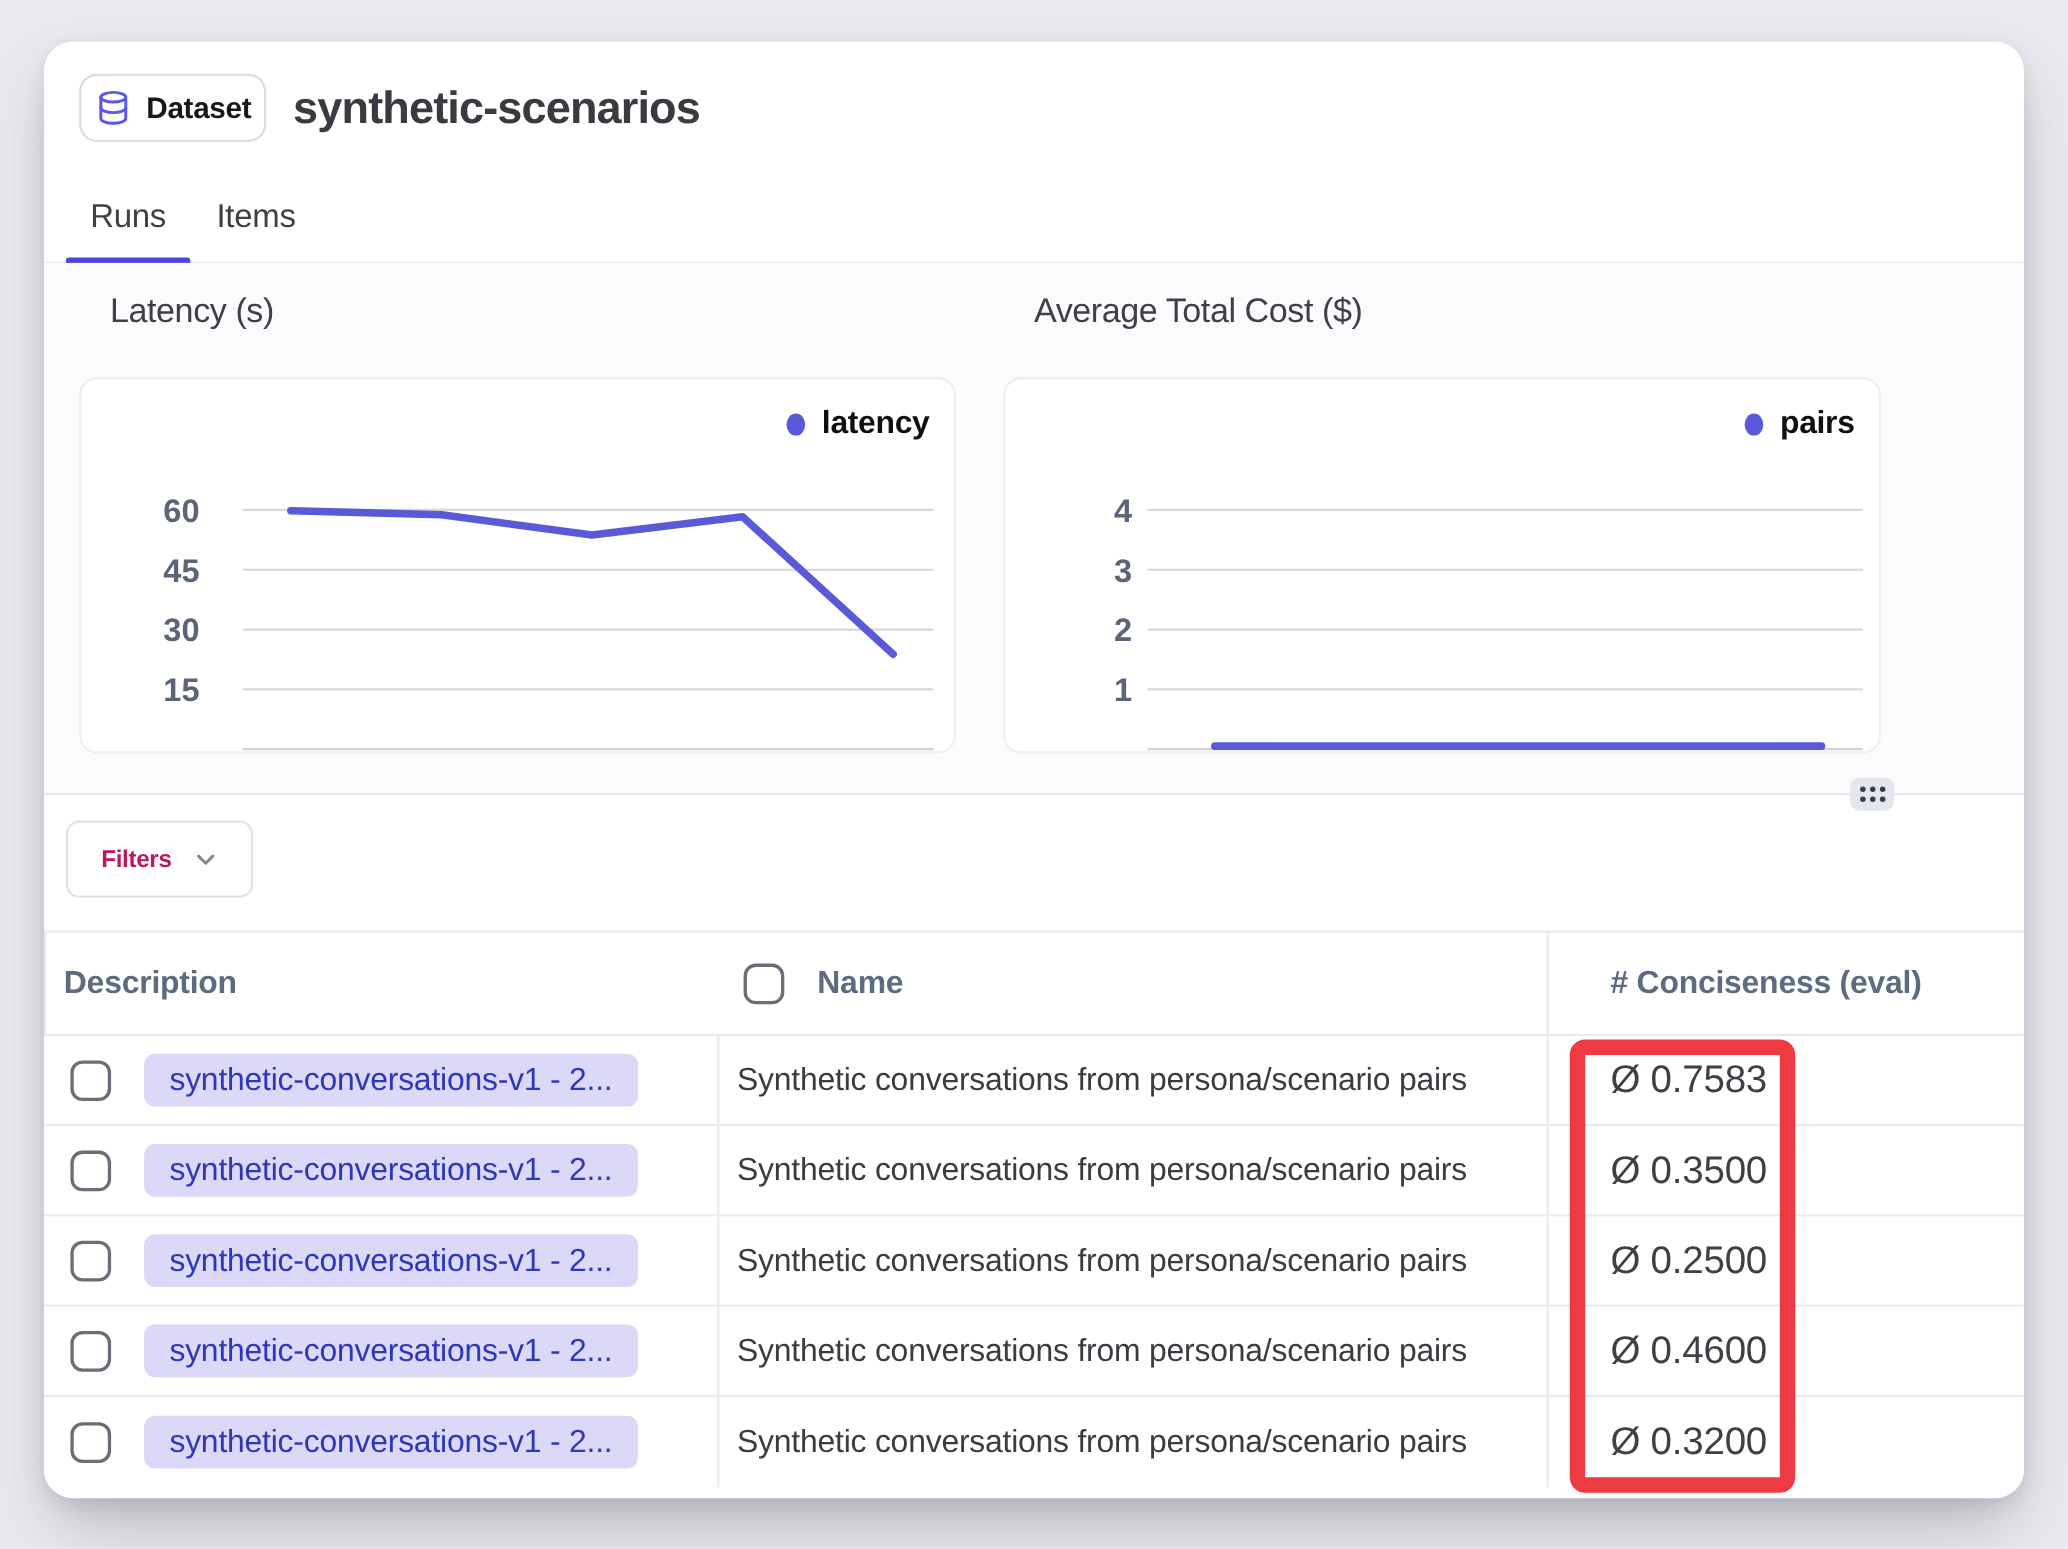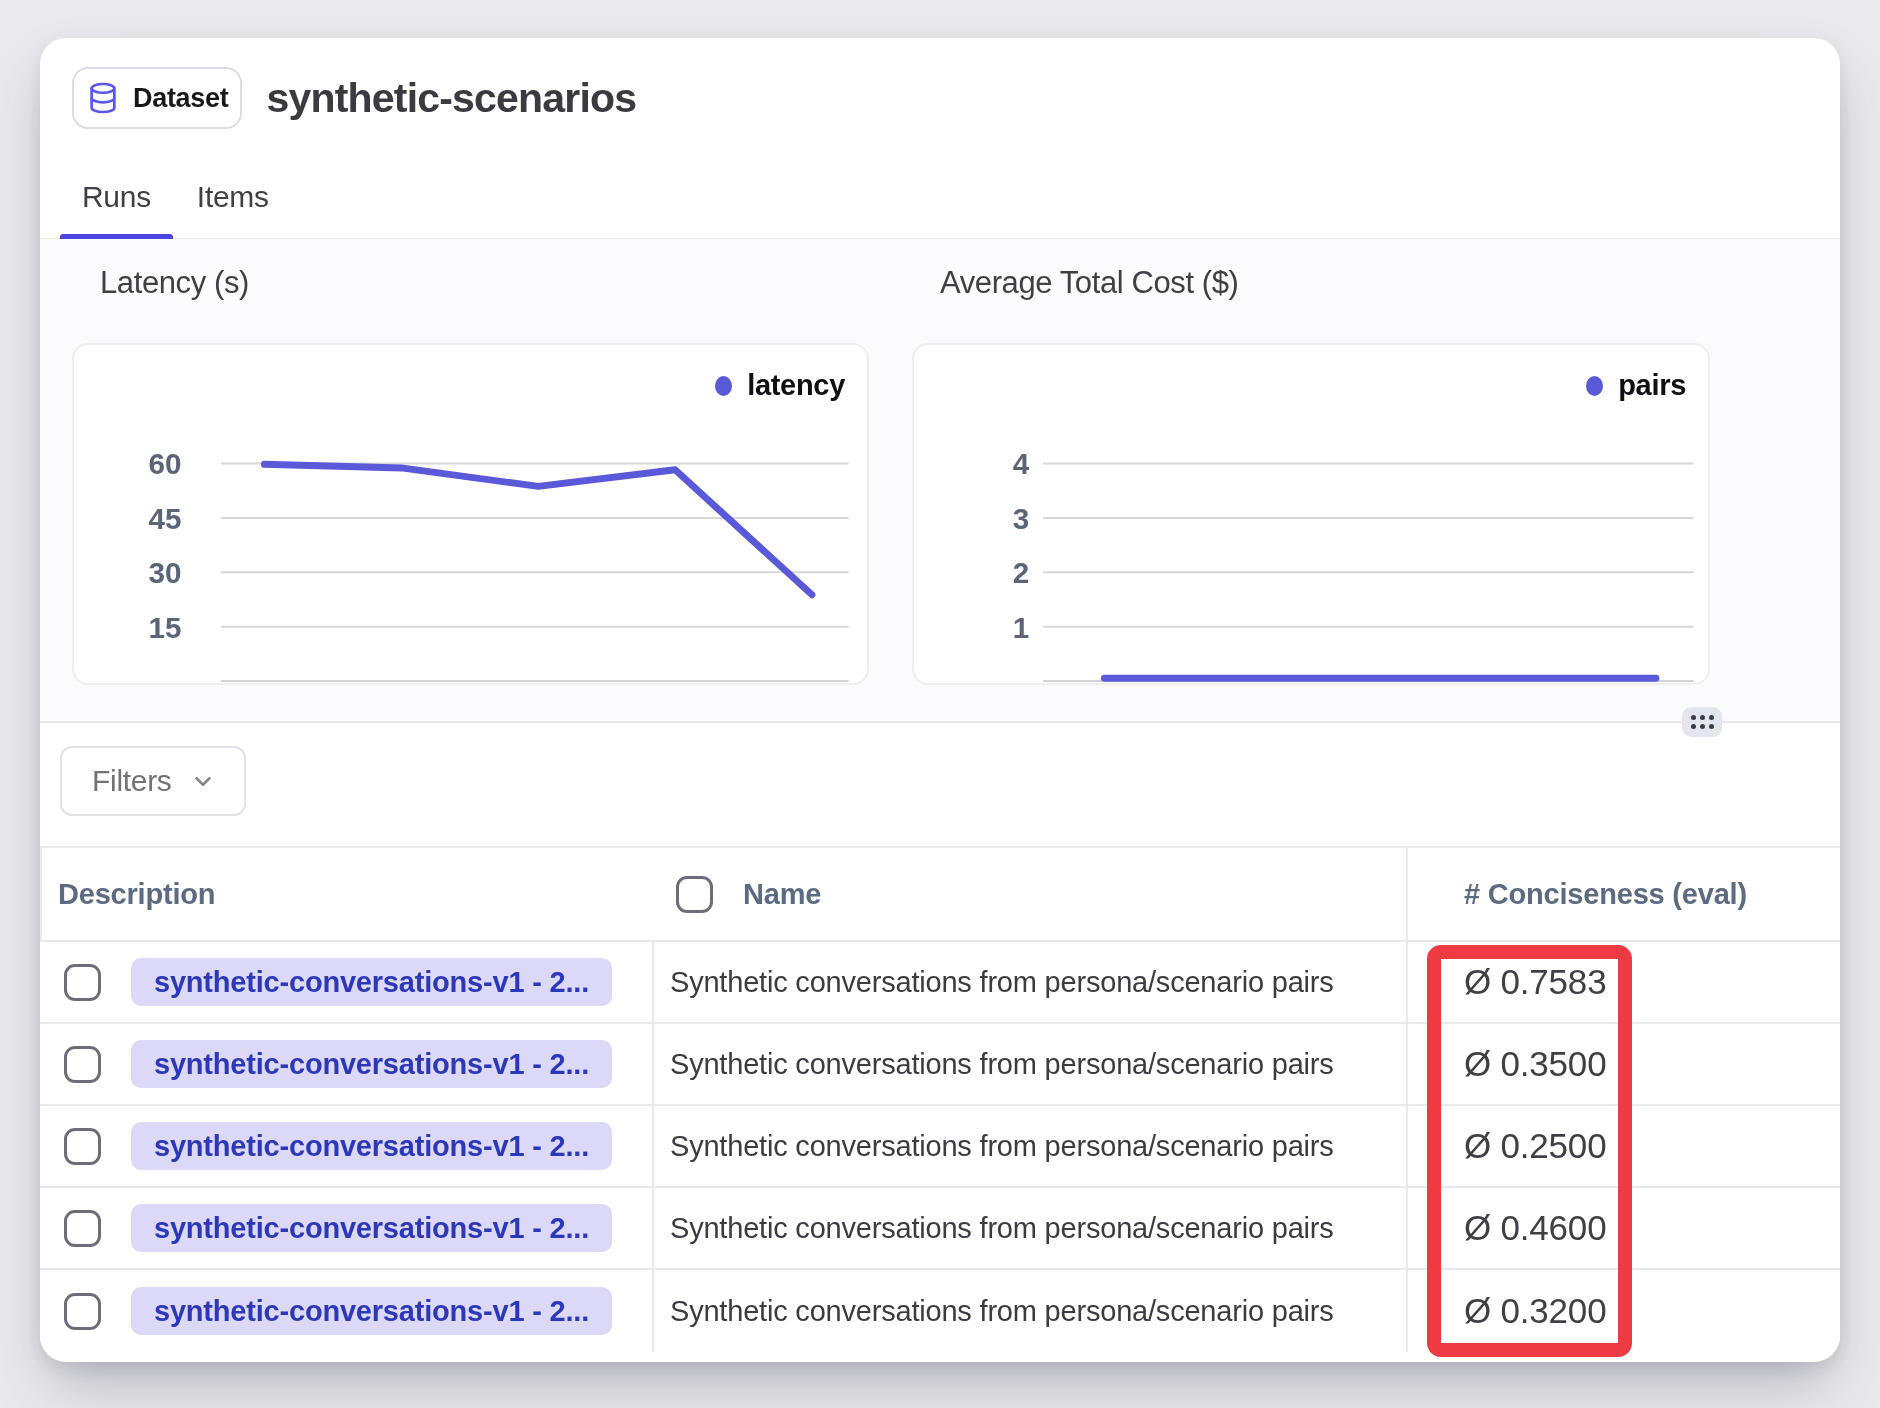--- a/index.html
+++ b/index.html
@@ -54,21 +54,21 @@
     background:#e4e6ed; border-radius:9px; display:flex; align-items:center; justify-content:center; cursor:grab;
   }
   .drag-handle .dots { display:grid; grid-template-columns:repeat(3,5px); grid-template-rows:repeat(2,5px); gap:4px; }
   .drag-handle .dots i { width:5px; height:5px; border-radius:50%; background:#3c3c45; }
   
   .filters-row { position:absolute; left:20px; top:708px; }
   .filters-button {
     display:flex; align-items:center; gap:18px; height:70px; padding:0 28px 0 30px;
     background:#fff; border:2px solid #e2e2e8; border-radius:12px; cursor:pointer;
   }
-  .filters-button .filters-label { font-size:30px; font-weight:400; color:#737373; letter-spacing:-0.3px; }
+  .filters-button .filters-label { font-size:22px; font-weight:700; color:#be185d; letter-spacing:-0.3px; }
   .filters-button svg { width:26px; height:26px; }
   
   .runs-table { position:absolute; left:0; top:808px; width:1800px; }
   .thead {
     display:grid; grid-template-columns:612px 754px 434px; height:96px;
     border-top:2px solid #e8eaf0; border-bottom:2px solid #e8eaf0; align-items:center;
   }
   .trow {
     display:grid; grid-template-columns:612px 754px 434px; height:82px;
     border-bottom:2px solid #e8eaf0; align-items:center; background:#fff;
@@ -80,21 +80,21 @@
   .cell.c2 { padding-left:16px; }
   .cell.c3 { padding-left:56px; }
   .col-header { font-size:29px; font-weight:700; color:#5d6b80; letter-spacing:-0.2px; }
   .checkbox {
     width:37px; height:37px; border:3px solid #6d6d78; border-radius:11px; background:#fff;
     flex:0 0 auto; cursor:pointer;
   }
   .name-badge {
     height:48px; display:flex; align-items:center; padding:0 23px;
     background:#dcd8f8; border-radius:10px; cursor:pointer;
-    font-size:29px; font-weight:700; color:#2c38b8; letter-spacing:-0.2px; white-space:nowrap;
+    font-size:29px; font-weight:400; color:#2c38b8; letter-spacing:-0.2px; white-space:nowrap;
   }
   .desc-text { font-size:29px; color:#3b3b41; letter-spacing:-0.2px; }
   .metric-text { font-size:35px; color:#3f3f46; letter-spacing:-0.2px; }
   
   .annotation-box {
     position:absolute; left:1387px; top:907px; width:205px; height:412px;
     border:14px solid #ee3b43; border-radius:14px; z-index:6; pointer-events:none;
   }
 </style>
 </head>

